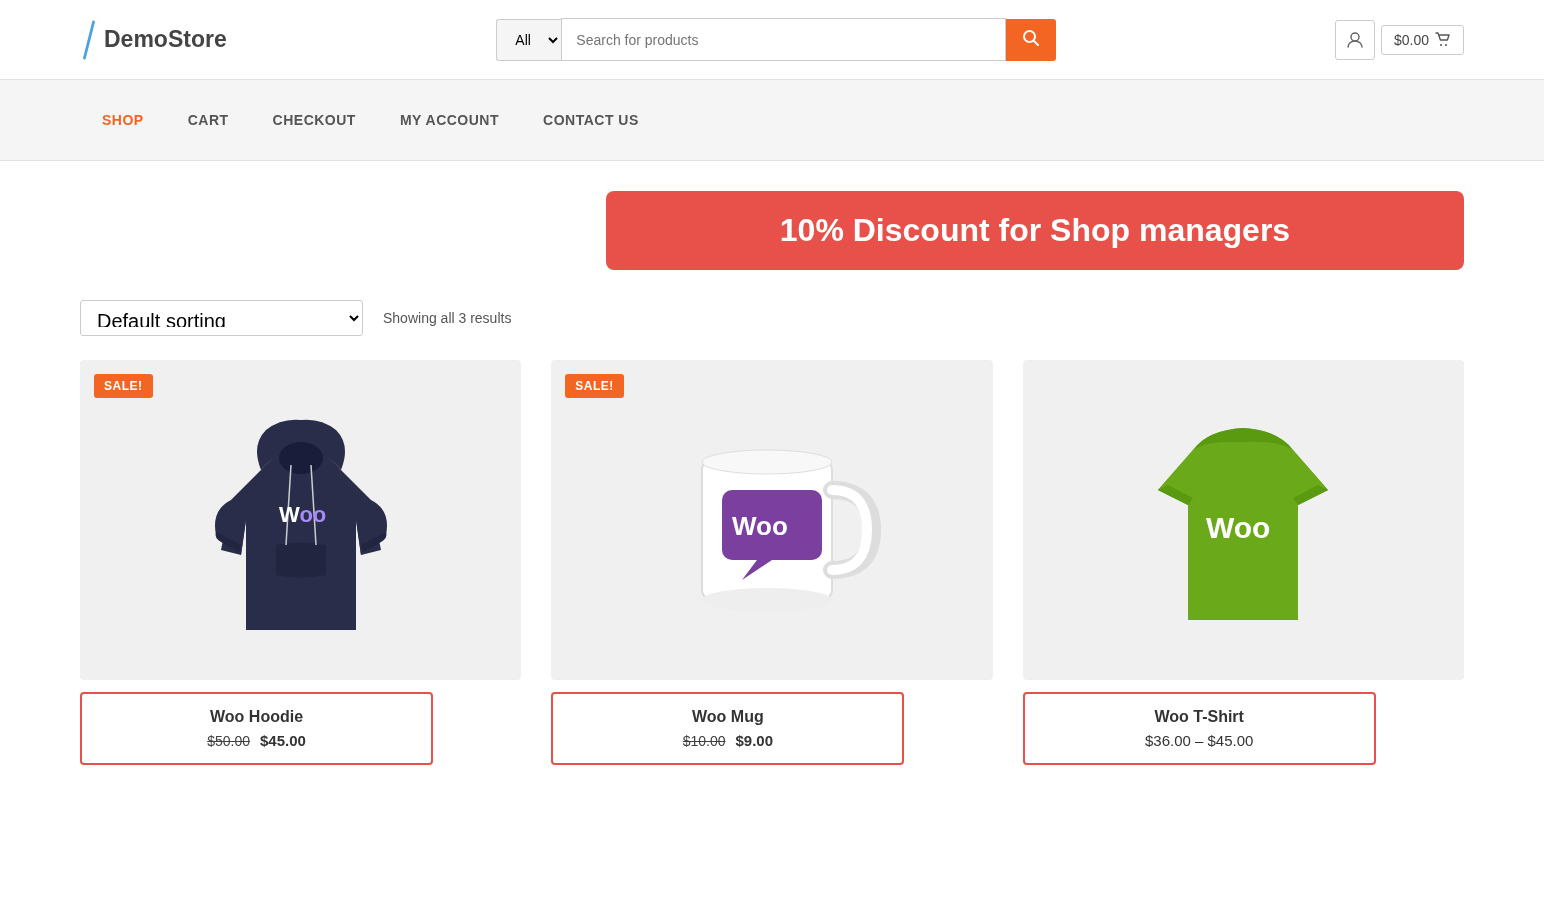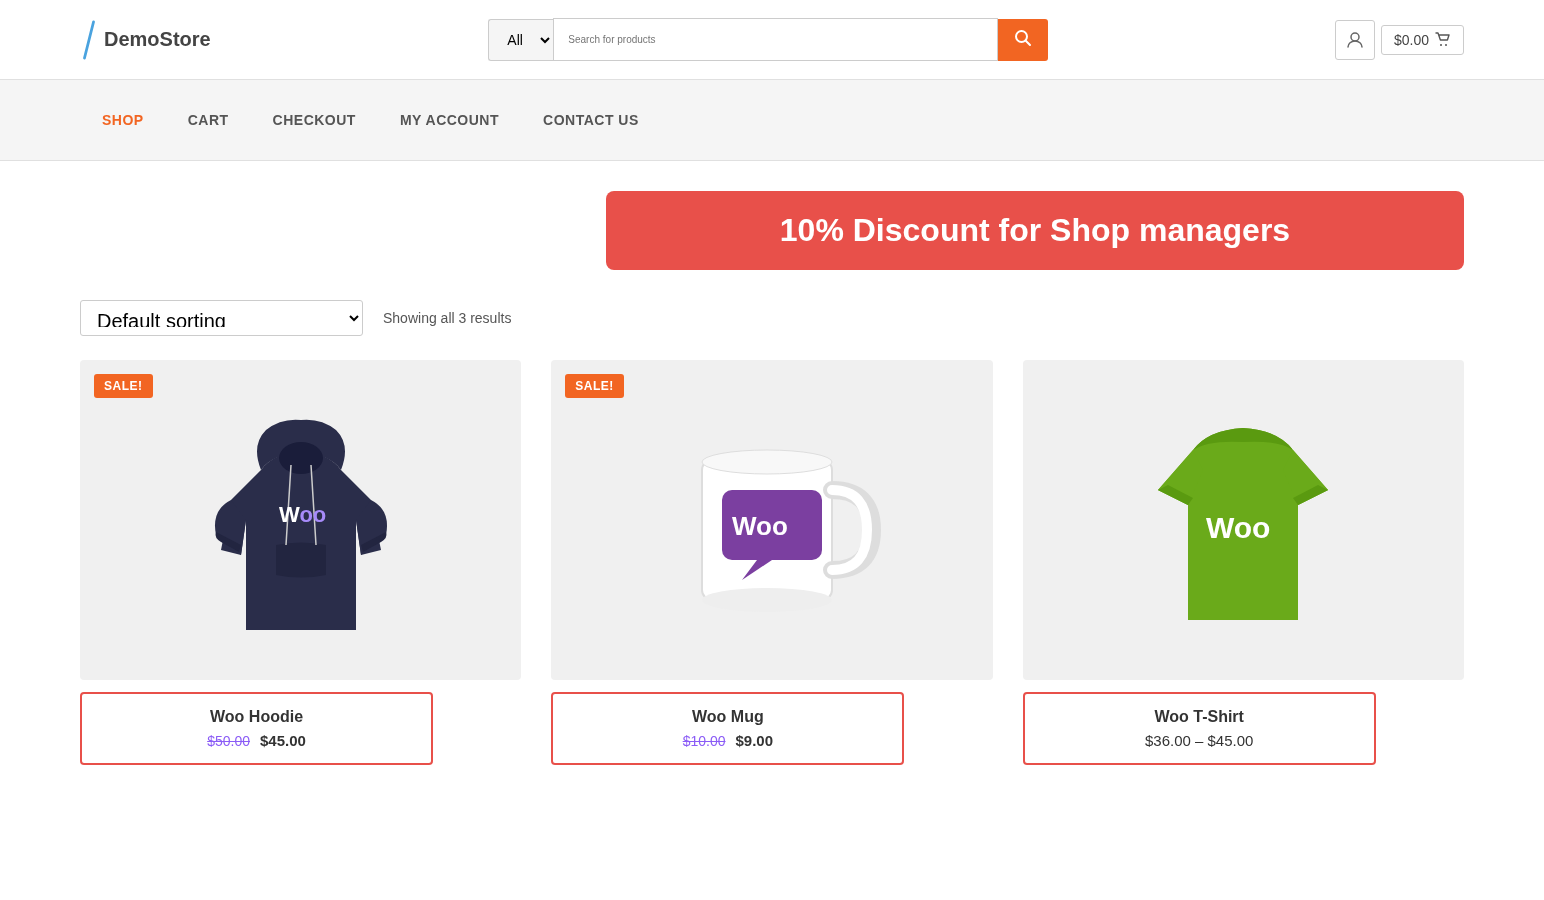--- a/index.html
+++ b/index.html
@@ -17,21 +17,21 @@
       display: flex;
       align-items: center;
       gap: 6px;
       text-decoration: none;
     }
     .logo-slash {
       width: 18px;
       height: 40px;
     }
     .logo-text {
-      font-size: 20px;
+      font-size: 23px;
       font-weight: bold;
       color: #444;
     }
     .search-area {
       display: flex;
       align-items: center;
       gap: 0;
       flex: 1;
       max-width: 560px;
       margin: 0 60px;
@@ -43,21 +43,21 @@
       font-size: 14px;
       background: #f5f5f5;
       cursor: pointer;
       height: 42px;
       border-radius: 3px 0 0 3px;
     }
     .search-input {
       flex: 1;
       border: 1px solid #ccc;
       padding: 20px 14px;
-      font-size: 10px;
+      font-size: 14px;
       height: 43px;
       outline: none;
     }
     .search-button {
       background: #f26522;
       border: none;
       color: #fff;
       padding: 0 16px;
       height: 42px;
       cursor: pointer;
@@ -231,21 +231,21 @@
       margin-bottom: 6px;
     }
     .product-prices {
       display: flex;
       align-items: center;
       justify-content: center;
       gap: 10px;
     }
     .price-old {
       text-decoration: line-through;
-      color: #8b5cf6;
+      color: #404040;
       font-size: 14px;
     }
     .price-new {
       color: #333;
       font-size: 15px;
       font-weight: bold;
     }
     .price-range {
       color: #333;
       font-size: 15px;

